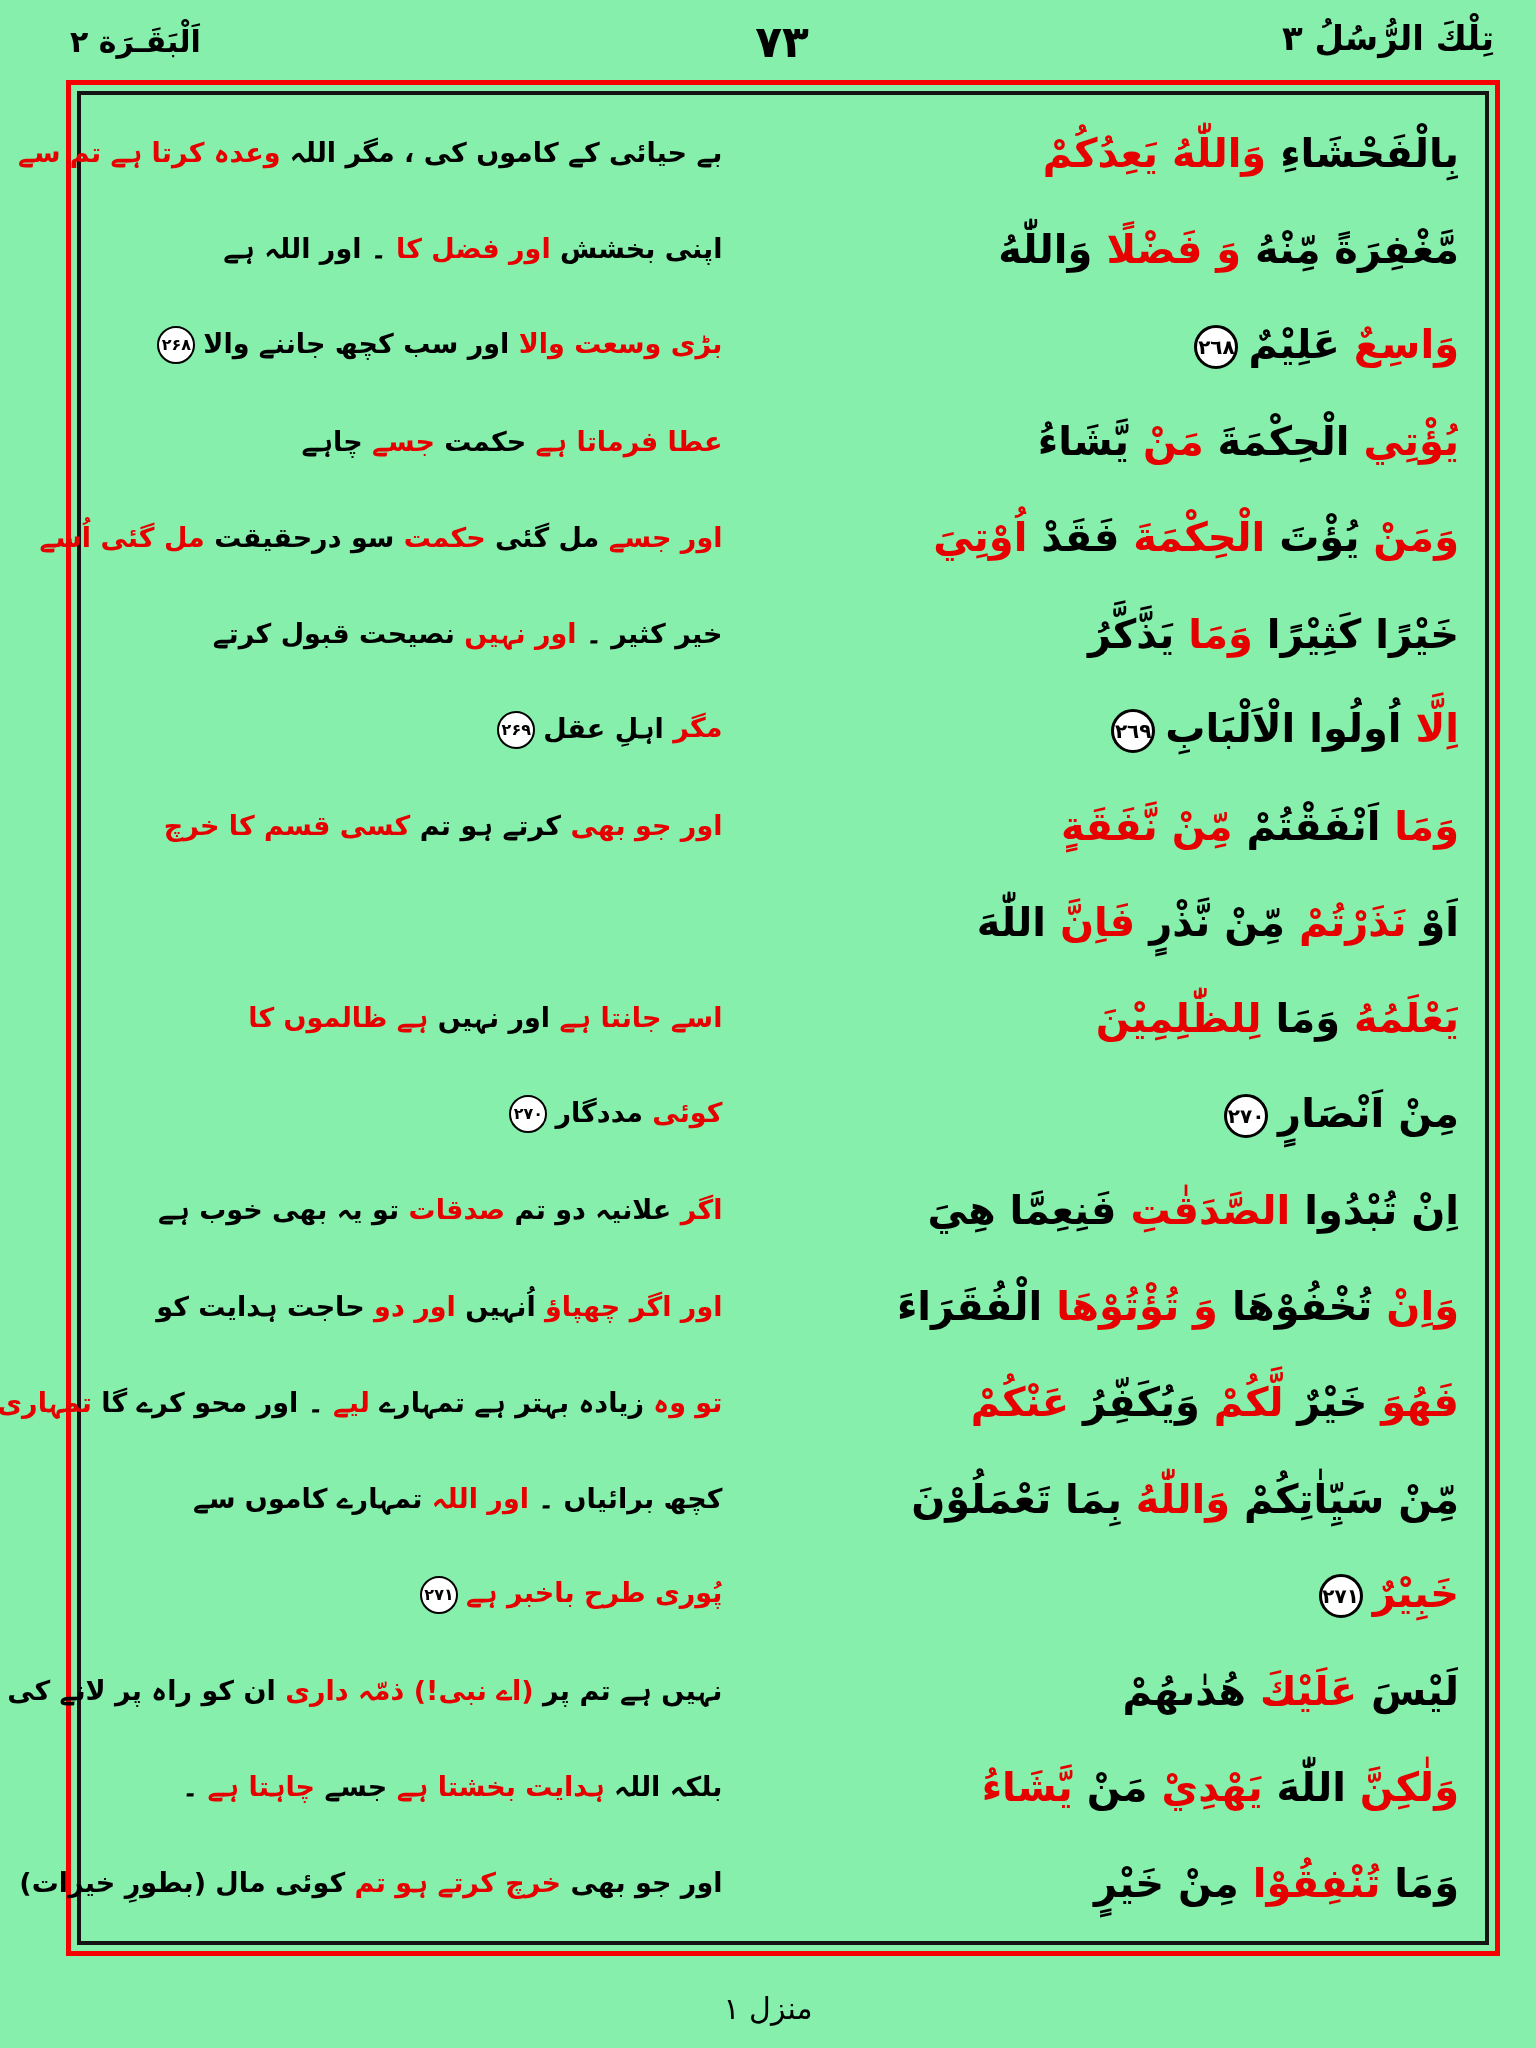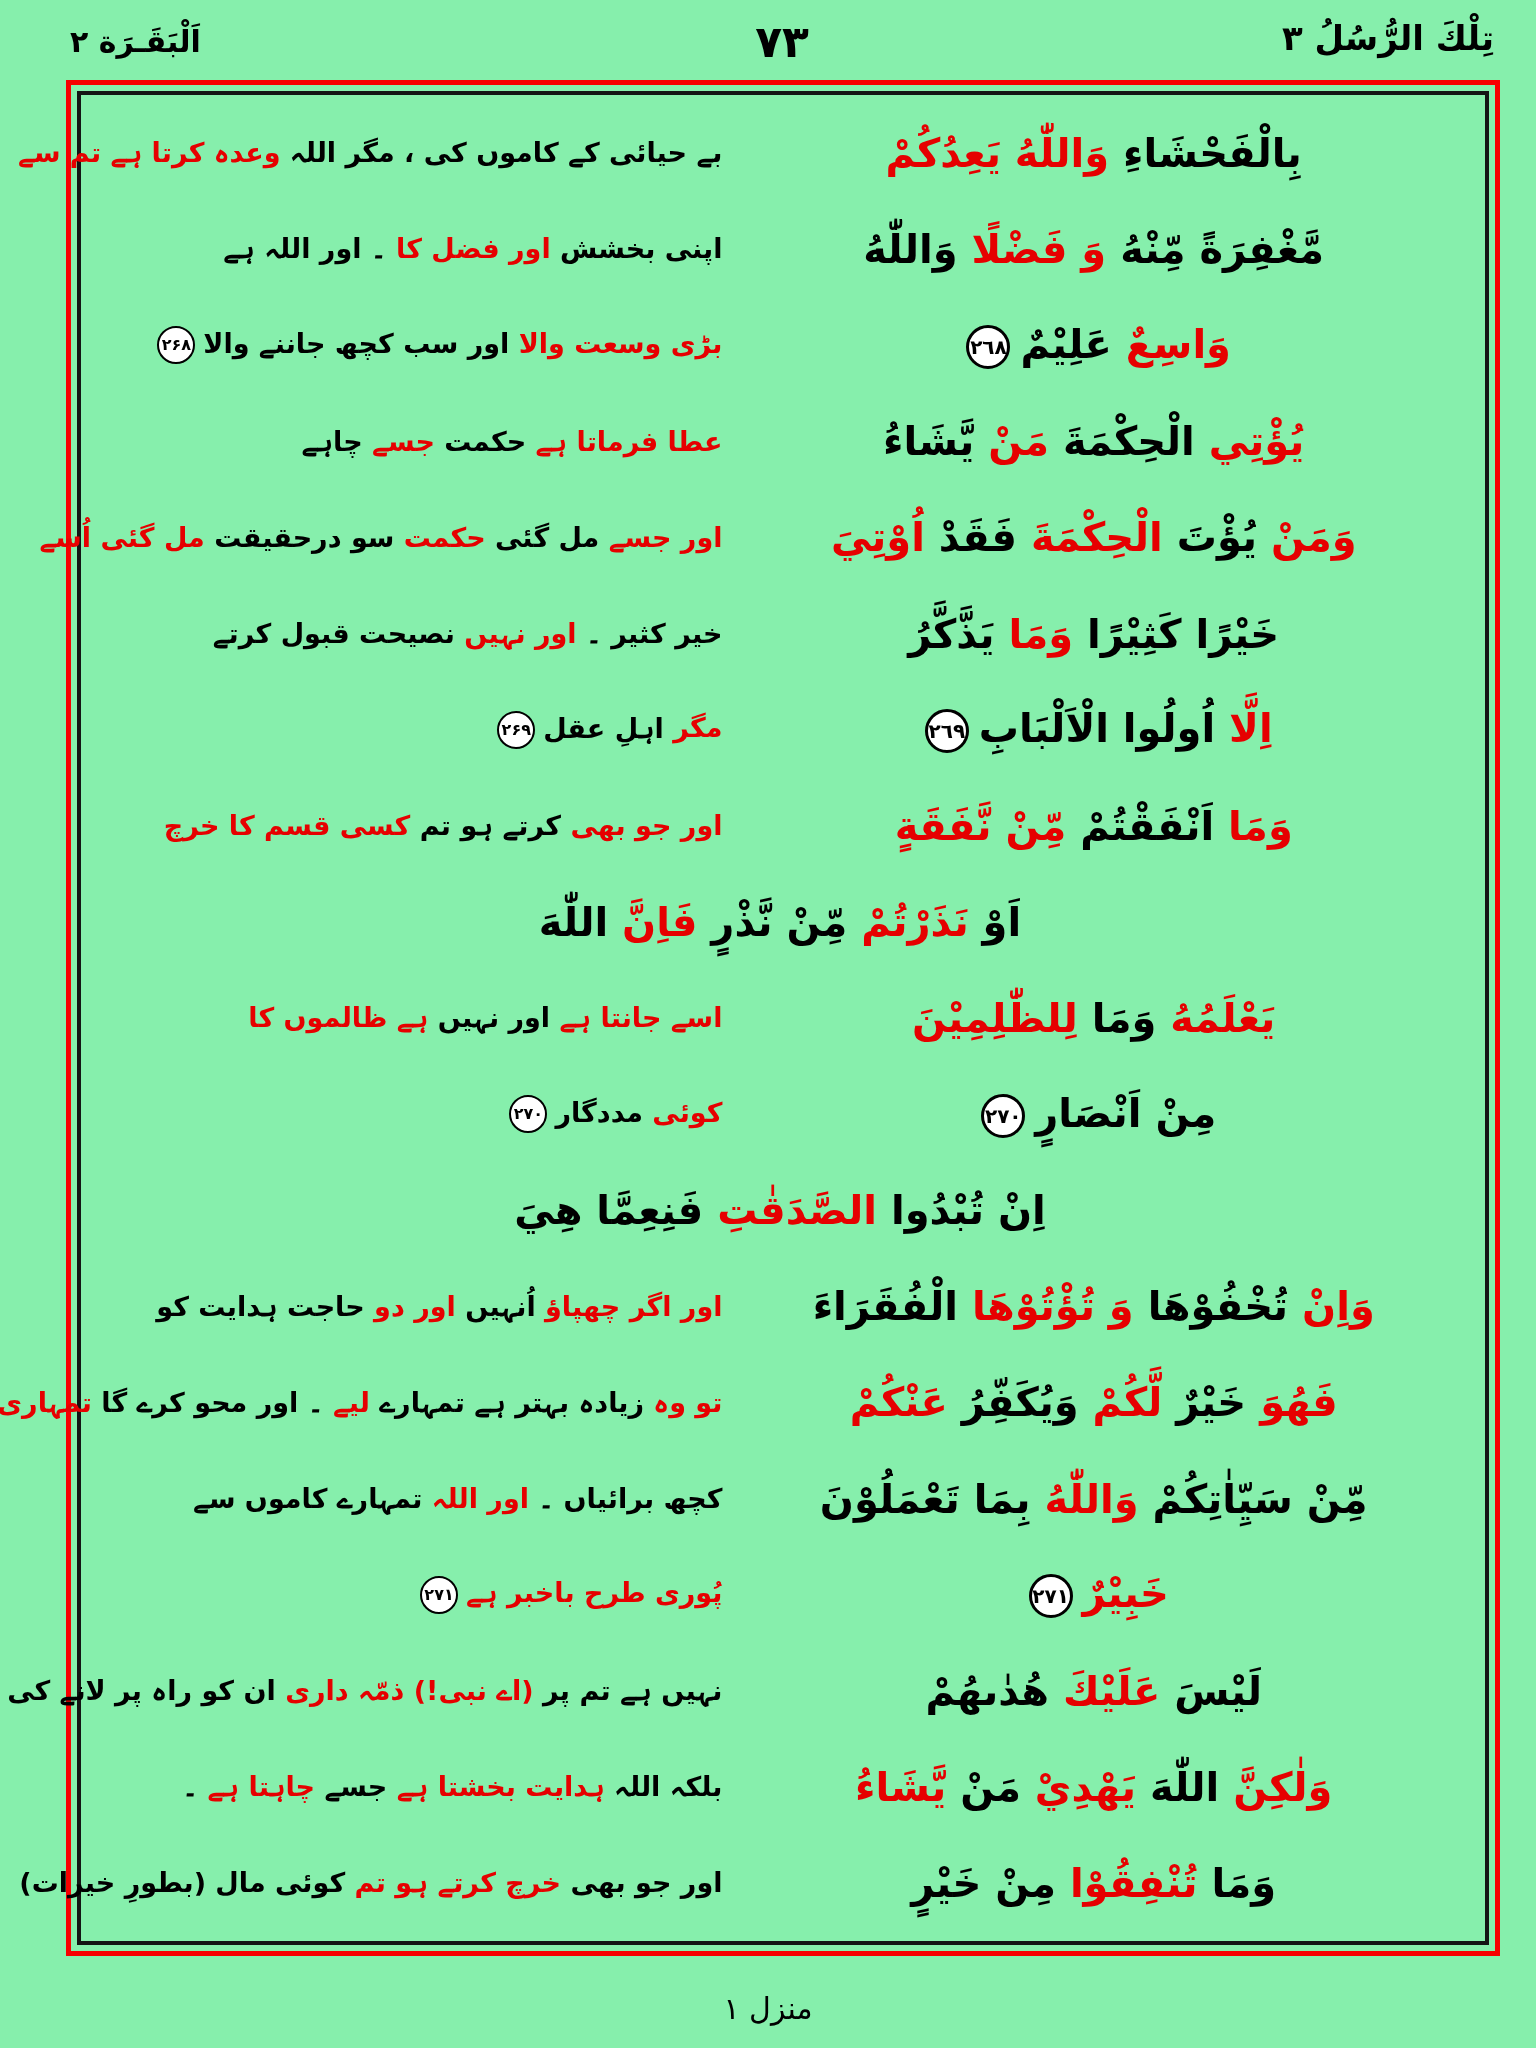--- a/index.html
+++ b/index.html
@@ -14,21 +14,21 @@
   .hdr-right{position:absolute;right:0;top:4px;font-size:34px;font-weight:700;color:#000;}
   
   .frame{position:absolute;left:66px;top:80px;width:1434px;height:1876px;
          border:5px solid var(--border-red);box-sizing:border-box;}
   .inner{position:absolute;left:6px;top:6px;right:6px;bottom:6px;border:4px solid #141414;}
   .content{position:absolute;left:14px;top:10px;right:26px;bottom:10px;
            display:flex;flex-direction:column;}
   .row{flex:1;display:flex;direction:ltr;align-items:center;min-height:0;}
   .urdu{width:46%;direction:rtl;text-align:right;font-size:27px;font-weight:700;
         white-space:nowrap;line-height:1.1;}
-  .arabic{flex:1;direction:rtl;text-align:center;font-size:40px;font-weight:700;
+  .arabic{flex:1;direction:rtl;text-align:right;font-size:40px;font-weight:700;
           white-space:nowrap;line-height:1.1;padding-left:6px;}
   .k{color:#000;}
   .r{color:var(--red);margin-top:36px;}
   .verse{display:inline-flex;align-items:center;justify-content:center;
          width:38px;height:38px;border:3px solid #000;border-radius:50%;
          font-size:20px;font-weight:700;color:#000;background:#fff;
          margin:0 10px;vertical-align:middle;flex:none;}
   .urdu .verse{width:34px;height:34px;border-width:2.5px;font-size:16px;margin:0 8px;}
   
   .footer{position:absolute;left:0;right:0;bottom:22px;text-align:center;
@@ -96,20 +96,21 @@
     <div class="urdu"><span class="r">اسے جانتا ہے </span><span class="k">اور نہیں </span><span class="r">ہے ظالموں کا</span></div>
     <div class="arabic"><span class="r">يَعْلَمُهُ </span><span class="k">وَمَا </span><span class="r">لِلظّٰلِمِيْنَ</span></div>
   </div>
 
   <div class="row">
     <div class="urdu"><span class="r">کوئی </span><span class="k">مددگار</span><span class="verse">۲۷۰</span></div>
     <div class="arabic"><span class="k">مِنْ اَنْصَارٍ</span><span class="verse">٢٧٠</span></div>
   </div>
 
   <div class="row">
+    <div class="urdu"><span class="r">اگر </span><span class="k">علانیہ دو تم </span><span class="r">صدقات </span><span class="k">تو یہ بھی خوب ہے</span></div>
     <div class="arabic"><span class="k">اِنْ تُبْدُوا </span><span class="r">الصَّدَقٰتِ </span><span class="k">فَنِعِمَّا هِيَ</span></div>
   </div>
 
   <div class="row">
     <div class="urdu"><span class="r">اور اگر چھپاؤ </span><span class="k">اُنہیں </span><span class="r">اور دو </span><span class="k">حاجت ہدایت کو</span></div>
     <div class="arabic"><span class="r">وَاِنْ </span><span class="k">تُخْفُوْهَا </span><span class="r">وَ تُؤْتُوْهَا </span><span class="k">الْفُقَرَاءَ</span></div>
   </div>
 
   <div class="row">
     <div class="urdu"><span class="r">تو وہ </span><span class="k">زیادہ بہتر ہے تمہارے </span><span class="r">لیے</span><span class="k"> ۔ اور محو کرے گا </span><span class="r">تمہاری</span></div>

